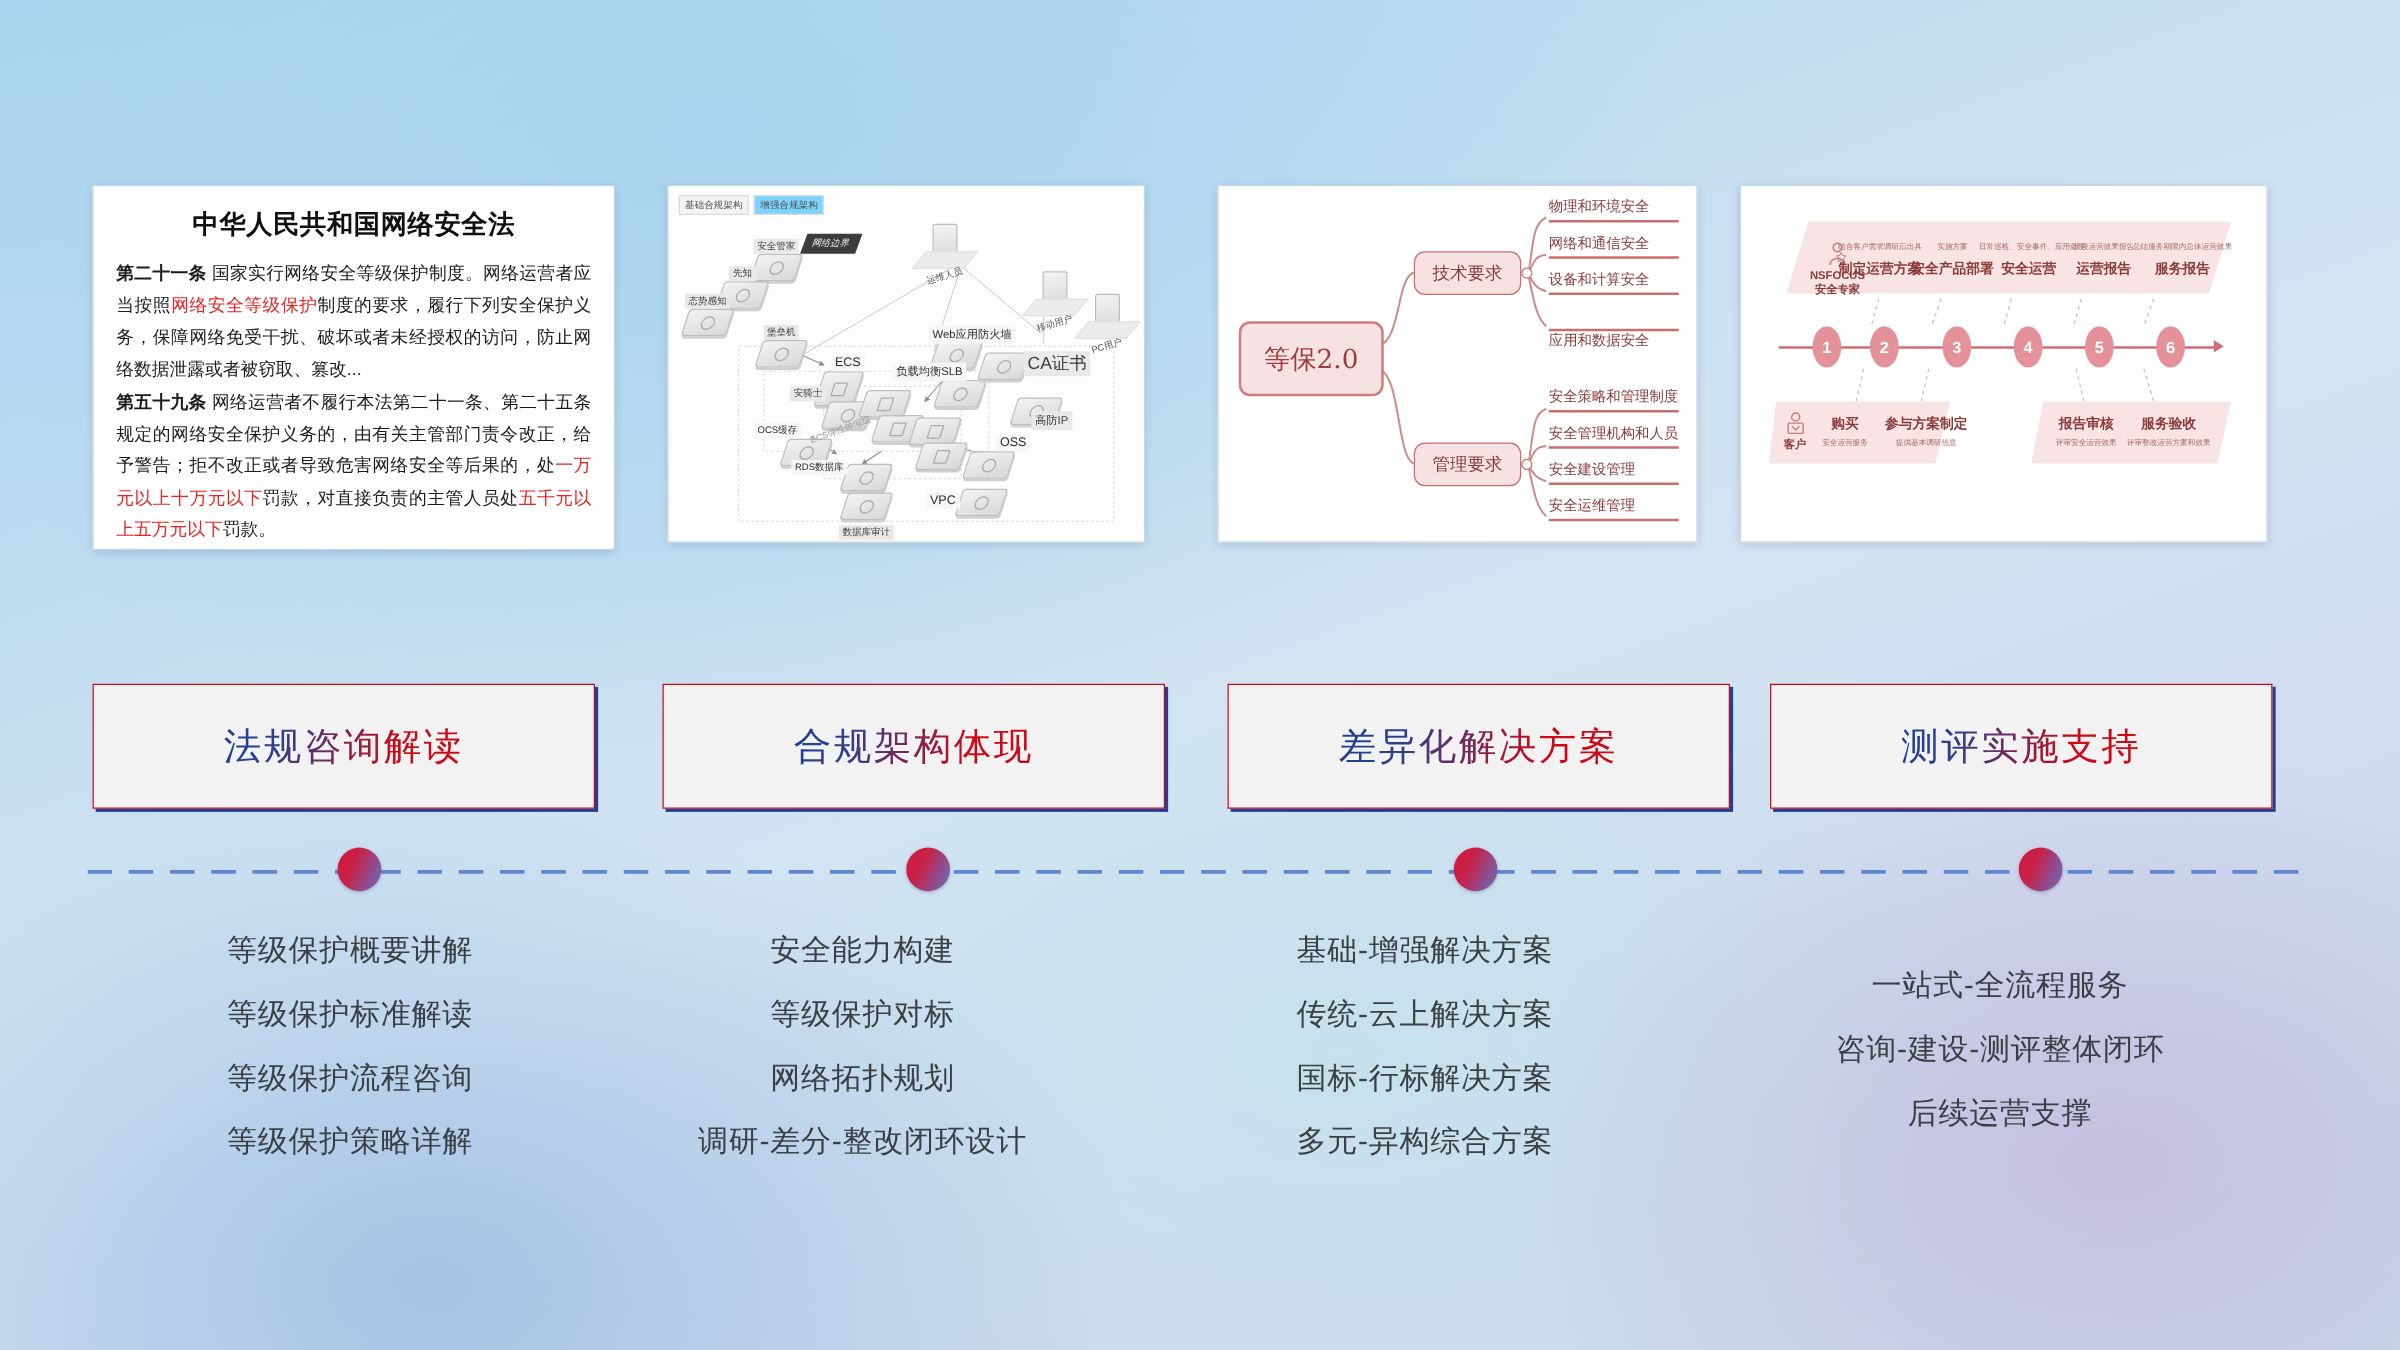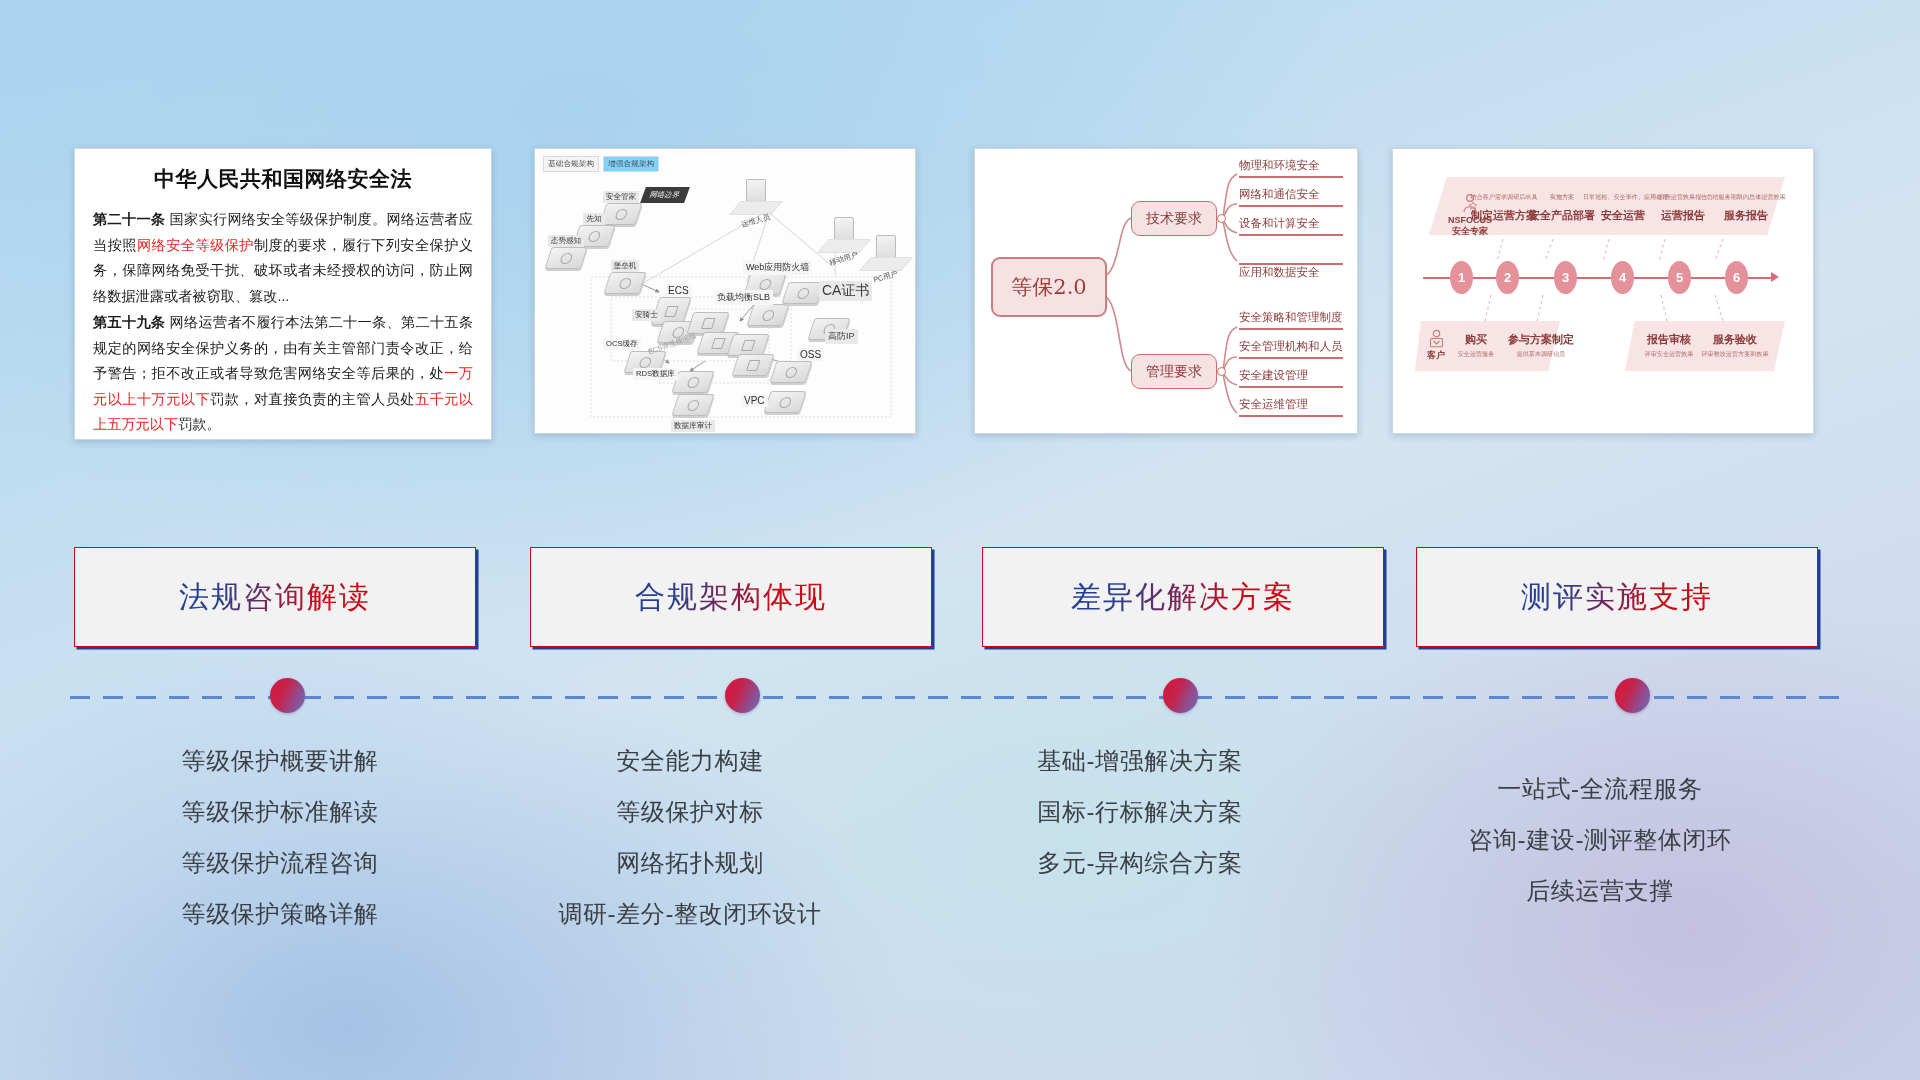--- a/index.html
+++ b/index.html
@@ -442,20 +442,21 @@
       <div class="it">等级保护策略详解</div>
     </div>
     <div class="col lc2">
       <div class="it">安全能力构建</div>
       <div class="it">等级保护对标</div>
       <div class="it">网络拓扑规划</div>
       <div class="it">调研-差分-整改闭环设计</div>
     </div>
     <div class="col lc3">
       <div class="it">基础-增强解决方案</div>
+      <div class="it">传统-云上解决方案</div>
       <div class="it">国标-行标解决方案</div>
       <div class="it">多元-异构综合方案</div>
     </div>
     <div class="col lc4">
       <div class="it">一站式-全流程服务</div>
       <div class="it">咨询-建设-测评整体闭环</div>
       <div class="it">后续运营支撑</div>
     </div>
   </div>
 

